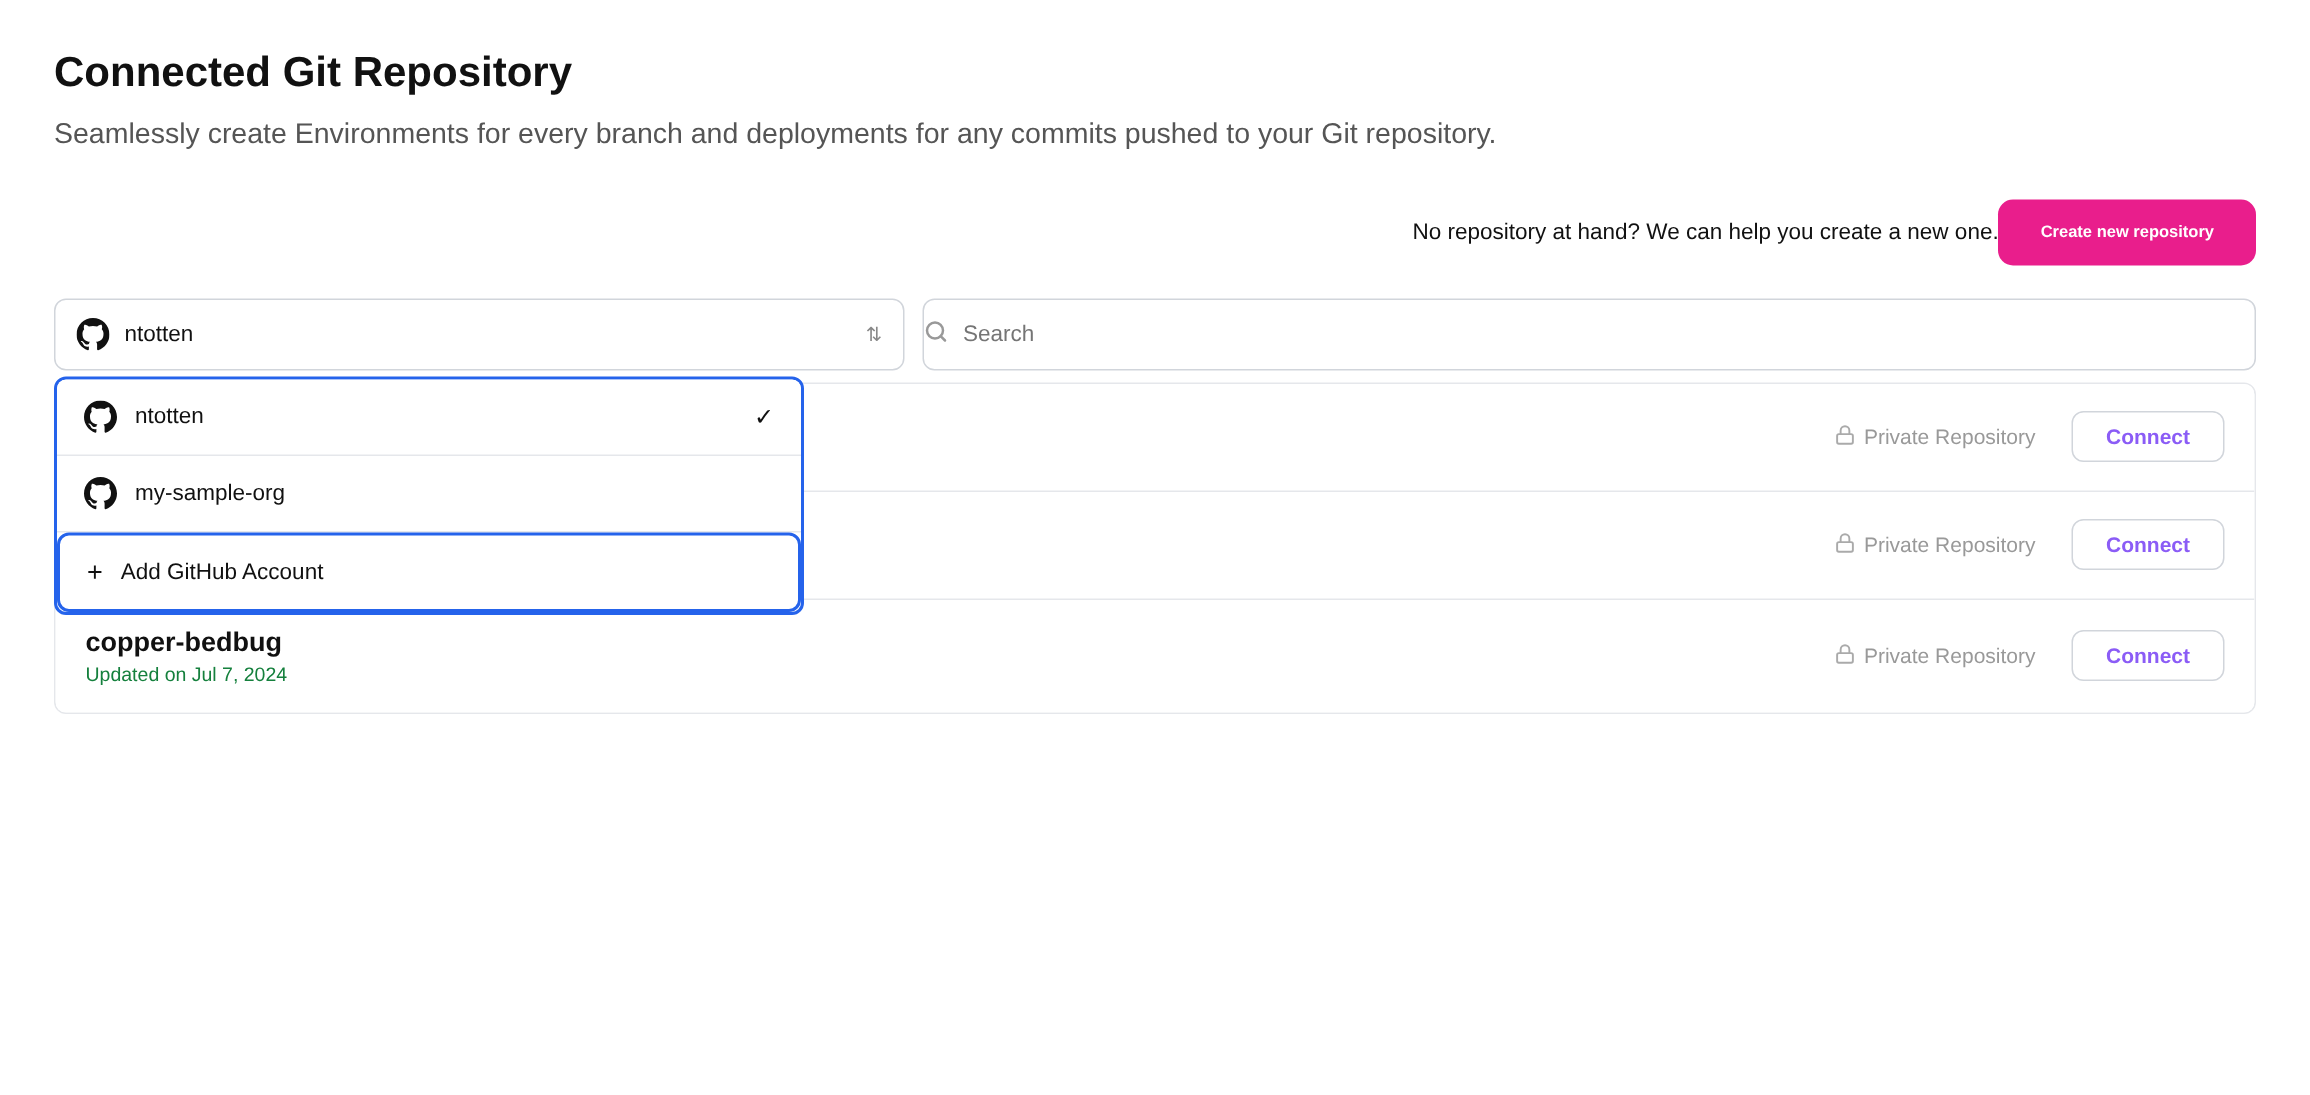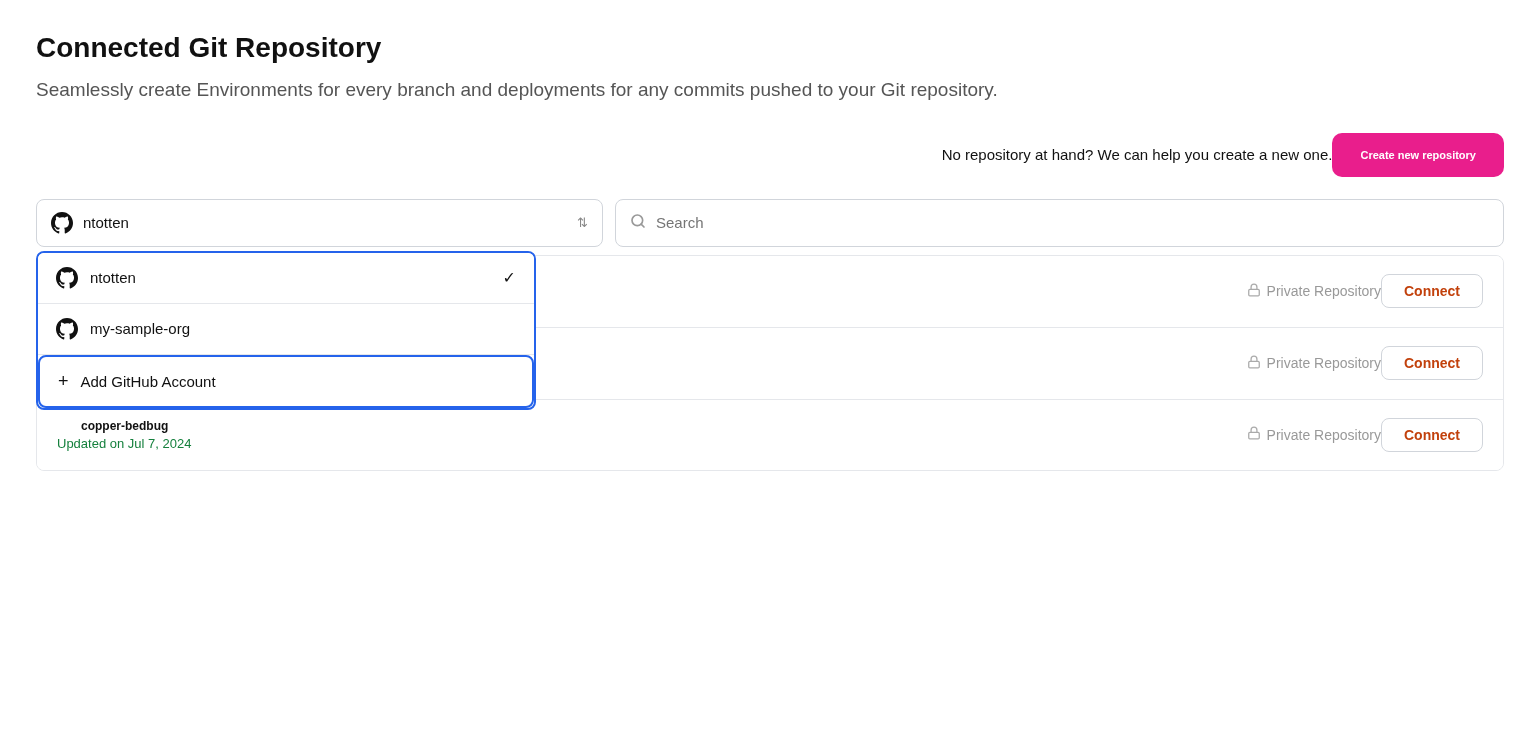--- a/index.html
+++ b/index.html
@@ -89,21 +89,21 @@
       flex-shrink: 0;
     }
 
     .search-box {
       flex: 1;
       display: flex;
       align-items: center;
       gap: 10px;
       border: 1.5px solid #d1d5db;
       border-radius: 8px;
-      padding: 12px 14px;
+      padding: 12px 0;
       background: #fff;
     }
 
     .search-icon {
       color: #999;
       font-size: 15px;
       flex-shrink: 0;
     }
 
     .search-input {
@@ -194,34 +194,34 @@
       border-bottom: none;
     }
 
     .repo-info {
       display: flex;
       flex-direction: column;
       gap: 3px;
     }
 
     .repo-name {
-      font-size: 12px;
+      font-size: 18px;
       font-weight: 600;
       color: #111;
-      margin-left: 24px;
     }
 
     .repo-date {
       font-size: 13px;
       color: #15803d;
     }
 
     .repo-right {
       display: flex;
       align-items: center;
+      gap: 24px;
     }
 
     .private-badge {
       display: flex;
       align-items: center;
       gap: 6px;
       font-size: 14px;
       color: #999;
     }
 
@@ -229,21 +229,21 @@
       font-size: 14px;
       color: #aaa;
     }
 
     .connect-btn {
       border: 1.5px solid #d1d5db;
       border-radius: 8px;
       padding: 8px 22px;
       font-size: 14px;
       font-weight: 600;
-      color: #c2410c;
+      color: #8b5cf6;
       background: #fff;
       cursor: pointer;
     }
 
     
     .main-content {
       position: relative;
     }
 
     .repo-list-wrapper {

